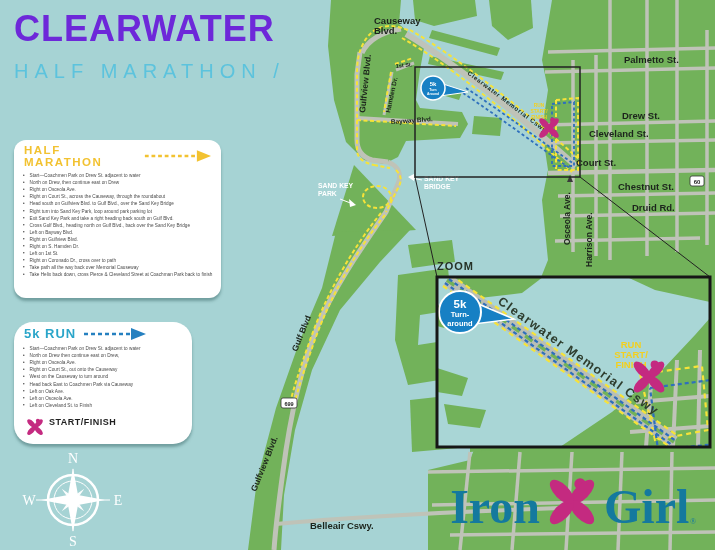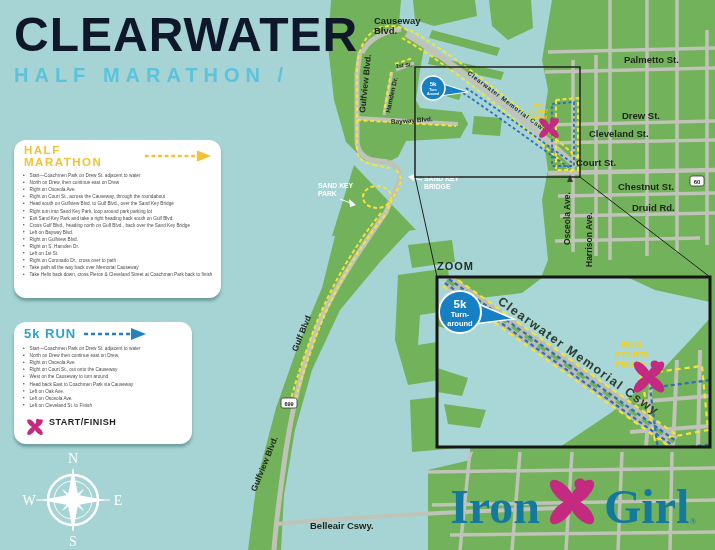--- a/index.html
+++ b/index.html
@@ -2,28 +2,28 @@
 <html><head>
 <meta charset="utf-8">
 <style>
   html,body{margin:0;padding:0;background:#888;}
   .stage{position:relative;width:715px;height:550px;overflow:hidden;background:#a6d3d4;
          font-family:"Liberation Sans",sans-serif;}
   .map-svg{position:absolute;left:0;top:0;}
 
   
   .title-block{position:absolute;left:14px;top:10px;width:320px;}
-  .title-main{color:#0f172a;font-size:48px;font-weight:bold;letter-spacing:1px;line-height:1.05;}
-  .title-sub{color:#5cc3dd;font-size:20px;font-weight:bold;letter-spacing:6px;line-height:1.3;margin-top:2px;}
+  .title-main{color:#6d28d9;font-size:36px;font-weight:bold;letter-spacing:1px;line-height:1.05;}
+  .title-sub{color:#5cc3dd;font-size:20px;font-weight:normal;letter-spacing:6px;line-height:1.3;margin-top:10px;}
 
   
   .infobox{position:absolute;background:#ffffff;border-radius:12px;
            box-shadow:0 3px 3px rgba(60,105,105,.5);padding:4px 10px;box-sizing:border-box;}
   .box-half{left:14px;top:140px;width:207px;height:158px;}
-  .box-5k{left:14px;top:322px;width:178px;height:122px;}
+  .box-5k{left:14px;top:322px;width:178px;height:122px;border-radius:19px;}
   .box-head{display:flex;align-items:center;gap:6px;font-weight:bold;}
   .box-half .box-head{color:#f2c231;font-size:11.5px;letter-spacing:1.5px;}
   .box-5k .box-head{color:#2aa5c9;font-size:13px;letter-spacing:1px;}
   .steps{margin:4px 0 0 0;padding:0 0 0 11px;list-style:disc;
          font-size:9.4px;line-height:1.5;color:#4a4a4a;
          transform:scale(.5);transform-origin:0 0;width:200%;}
   .legend-row{position:absolute;left:12px;bottom:8px;display:flex;align-items:flex-start;gap:5px;}
   .legend-label{font-size:9px;font-weight:bold;color:#1f1f1f;letter-spacing:.5px;}
 
   

